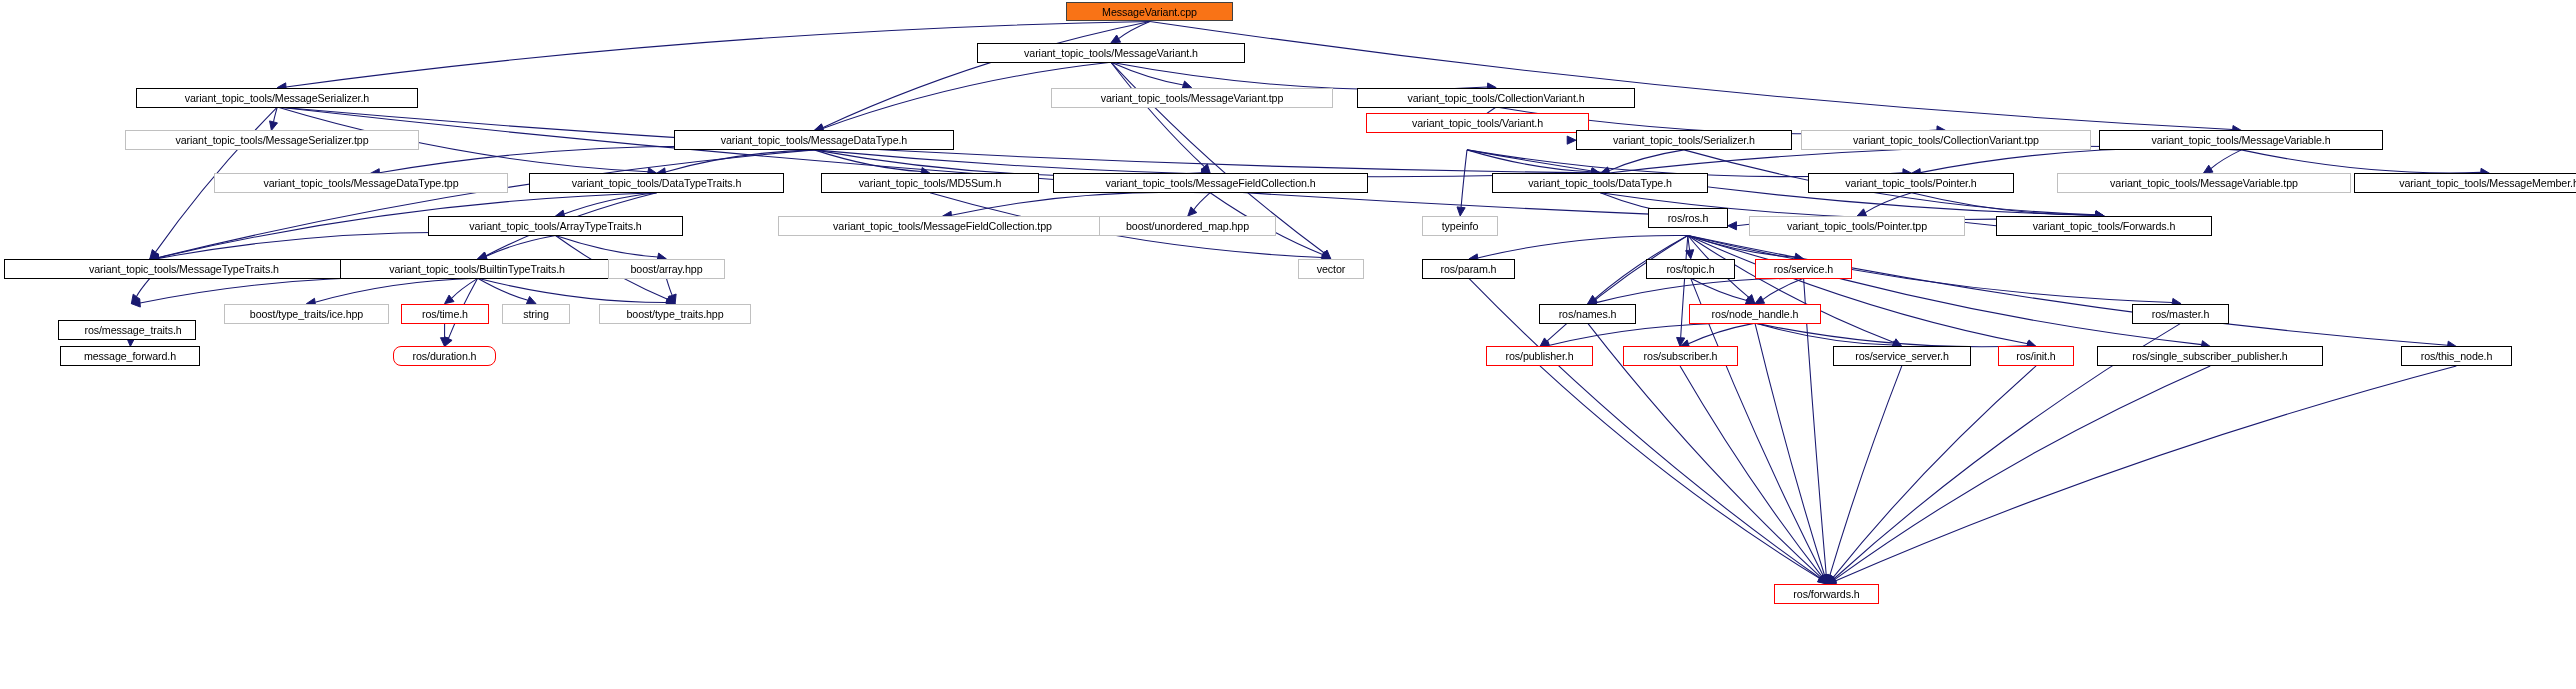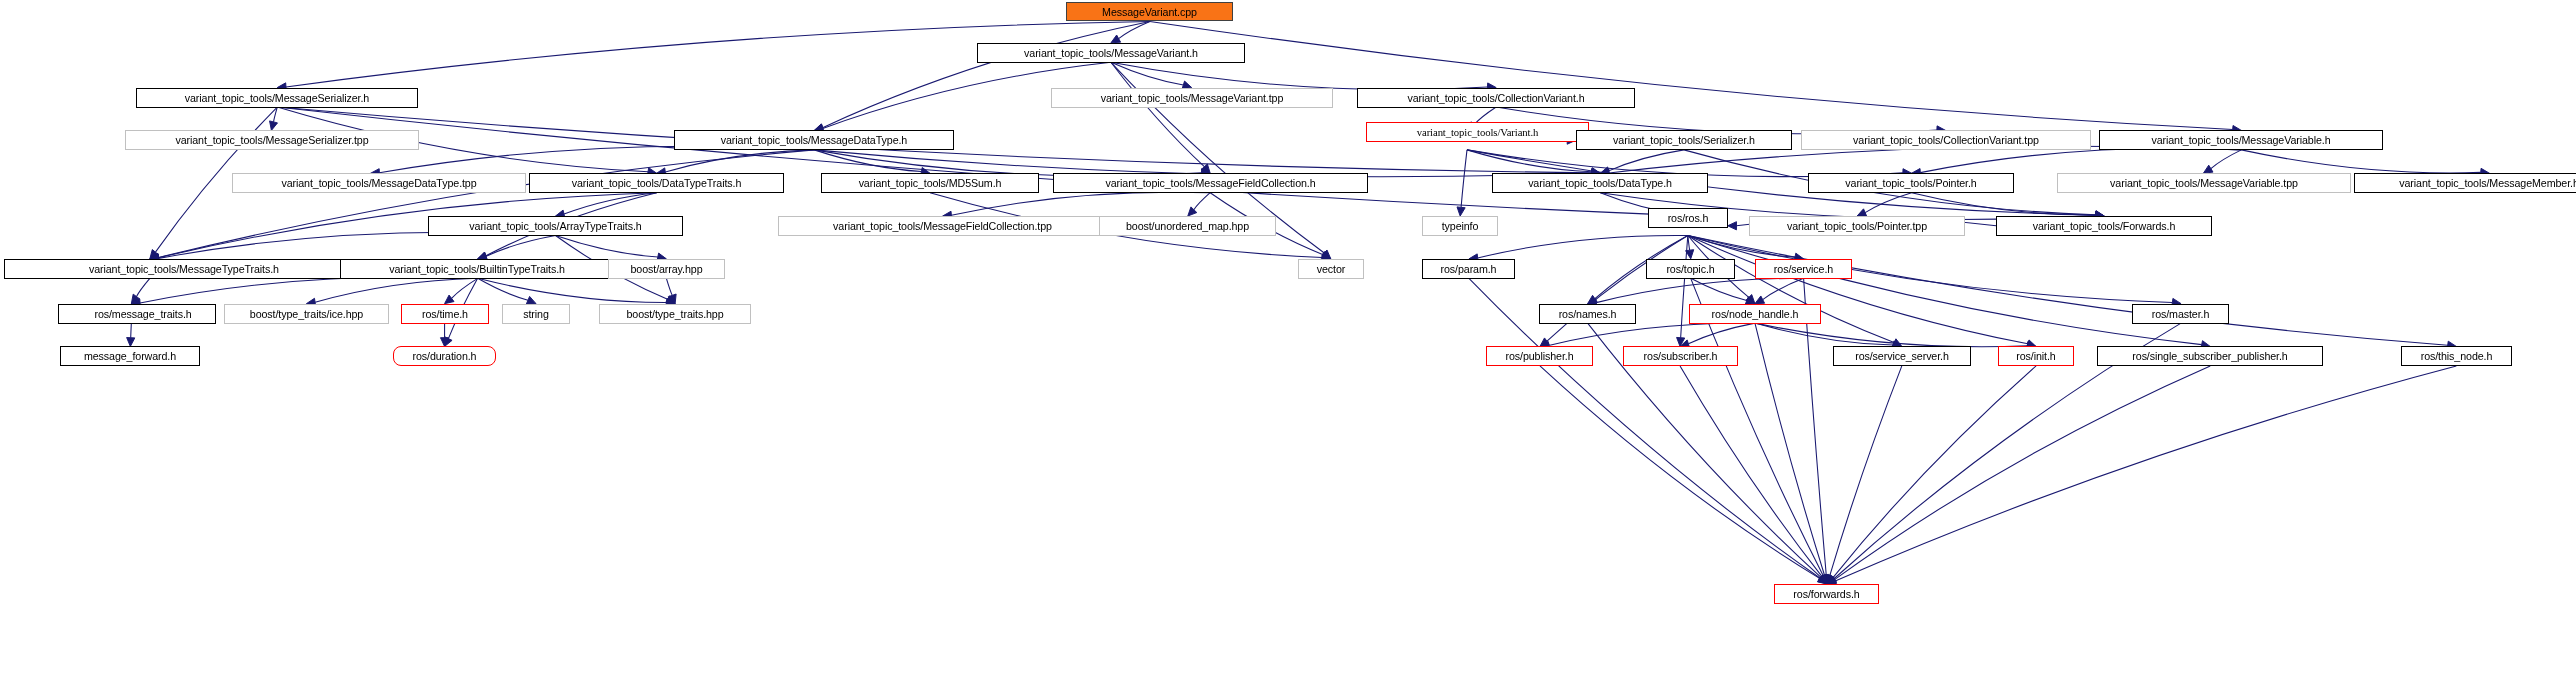--- a/index.html
+++ b/index.html
@@ -206,25 +206,25 @@
       </g>
   </svg>
   <div id="node-layer">
       <div class="node root" style="left: 1066px; top: 1.9px; width: 167px;">MessageVariant.cpp</div>
       <div class="node" style="left: 977px; top: 43px; width: 268px;">variant_topic_tools/MessageVariant.h</div>
       <div class="node" style="left: 136px; top: 88px; width: 282px;">variant_topic_tools/MessageSerializer.h</div>
       <div class="node grey" style="left: 1051px; top: 88px; width: 282px;">variant_topic_tools/MessageVariant.tpp</div>
       <div class="node" style="left: 1357px; top: 88px; width: 278px;">variant_topic_tools/CollectionVariant.h</div>
       <div class="node grey" style="left: 125px; top: 130px; width: 294px;">variant_topic_tools/MessageSerializer.tpp</div>
       <div class="node" style="left: 674px; top: 130px; width: 280px;">variant_topic_tools/MessageDataType.h</div>
-      <div class="node red" style="left: 1366px; top: 122px; width: 223px; font-family: Liberation Serif, serif;">variant_topic_tools/Variant.h</div>
+      <div class="node red" style="left: 1366px; top: 113px; width: 223px;">variant_topic_tools/Variant.h</div>
       <div class="node" style="left: 1576px; top: 130px; width: 216px;">variant_topic_tools/Serializer.h</div>
       <div class="node grey" style="left: 1801px; top: 130px; width: 290px;">variant_topic_tools/CollectionVariant.tpp</div>
       <div class="node" style="left: 2099px; top: 130px; width: 284px;">variant_topic_tools/MessageVariable.h</div>
-      <div class="node grey" style="left: 232px; top: 173px; width: 294px;">variant_topic_tools/MessageDataType.tpp</div>
+      <div class="node grey" style="left: 214px; top: 173px; width: 294px;">variant_topic_tools/MessageDataType.tpp</div>
       <div class="node" style="left: 529px; top: 173px; width: 255px;">variant_topic_tools/DataTypeTraits.h</div>
       <div class="node" style="left: 821px; top: 173px; width: 218px;">variant_topic_tools/MD5Sum.h</div>
       <div class="node" style="left: 1053px; top: 173px; width: 315px;">variant_topic_tools/MessageFieldCollection.h</div>
       <div class="node" style="left: 1492px; top: 173px; width: 216px;">variant_topic_tools/DataType.h</div>
       <div class="node" style="left: 1808px; top: 173px; width: 206px;">variant_topic_tools/Pointer.h</div>
       <div class="node grey" style="left: 2057px; top: 173px; width: 294px;">variant_topic_tools/MessageVariable.tpp</div>
       <div class="node" style="left: 2354px; top: 173px; width: 270px;">variant_topic_tools/MessageMember.h</div>
       <div class="node" style="left: 428px; top: 216px; width: 255px;">variant_topic_tools/ArrayTypeTraits.h</div>
       <div class="node grey" style="left: 778px; top: 216px; width: 329px;">variant_topic_tools/MessageFieldCollection.tpp</div>
       <div class="node grey" style="left: 1099px; top: 216px; width: 177px;">boost/unordered_map.hpp</div>
@@ -232,21 +232,21 @@
       <div class="node" style="left: 1648px; top: 208px; width: 80px;">ros/ros.h</div>
       <div class="node grey" style="left: 1749px; top: 216px; width: 216px;">variant_topic_tools/Pointer.tpp</div>
       <div class="node" style="left: 1996px; top: 216px; width: 216px;">variant_topic_tools/Forwards.h</div>
       <div class="node" style="left: 3.9px; top: 259px; width: 348px; padding-left: 16px;">variant_topic_tools/MessageTypeTraits.h</div>
       <div class="node" style="left: 340px; top: 259px; width: 274px;">variant_topic_tools/BuiltinTypeTraits.h</div>
       <div class="node grey" style="left: 608px; top: 259px; width: 117px;">boost/array.hpp</div>
       <div class="node grey" style="left: 1298px; top: 259px; width: 66px;">vector</div>
       <div class="node" style="left: 1422px; top: 259px; width: 93px;">ros/param.h</div>
       <div class="node" style="left: 1646px; top: 259px; width: 89px;">ros/topic.h</div>
       <div class="node red" style="left: 1755px; top: 259px; width: 97px;">ros/service.h</div>
-      <div class="node" style="left: 58px; top: 304px; width: 158px; padding-left: 16px;">ros/message_traits.h</div>
+      <div class="node" style="left: 58px; top: 320px; width: 138px; padding-left: 16px;">ros/message_traits.h</div>
       <div class="node grey" style="left: 224px; top: 304px; width: 165px;">boost/type_traits/ice.hpp</div>
       <div class="node red" style="left: 401px; top: 304px; width: 88px;">ros/time.h</div>
       <div class="node grey" style="left: 502px; top: 304px; width: 68px;">string</div>
       <div class="node grey" style="left: 599px; top: 304px; width: 152px;">boost/type_traits.hpp</div>
       <div class="node" style="left: 1539px; top: 304px; width: 97px;">ros/names.h</div>
       <div class="node red" style="left: 1689px; top: 304px; width: 132px;">ros/node_handle.h</div>
       <div class="node" style="left: 2132px; top: 304px; width: 97px;">ros/master.h</div>
       <div class="node" style="left: 60px; top: 346px; width: 140px;">message_forward.h</div>
       <div class="node red" style="left: 393px; top: 346px; width: 103px; border-radius: 8px;">ros/duration.h</div>
       <div class="node red" style="left: 1486px; top: 346px; width: 107px;">ros/publisher.h</div>

